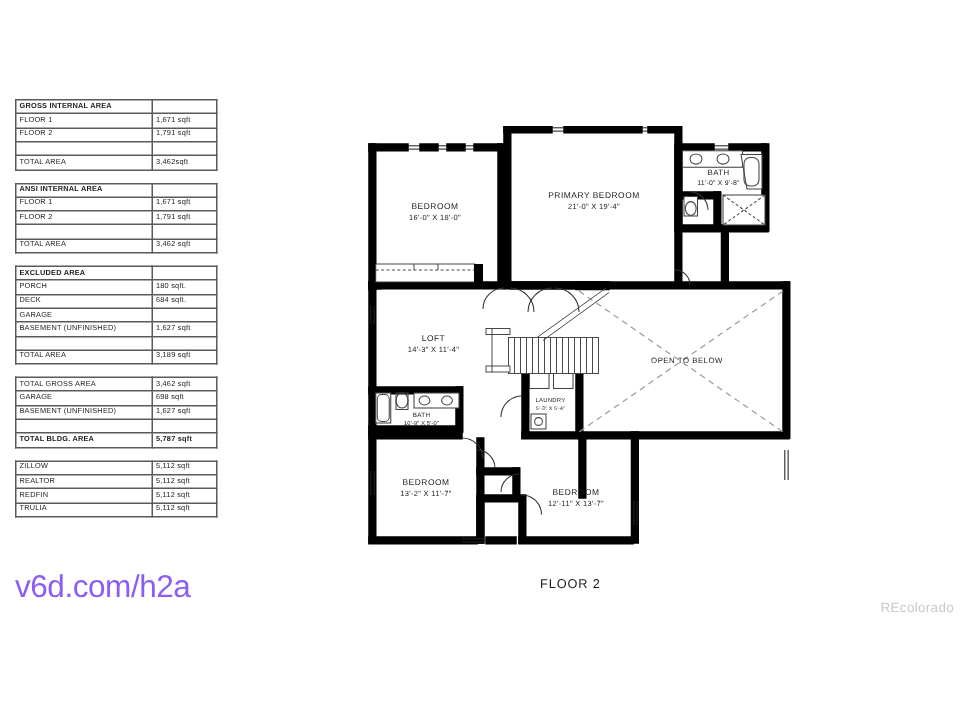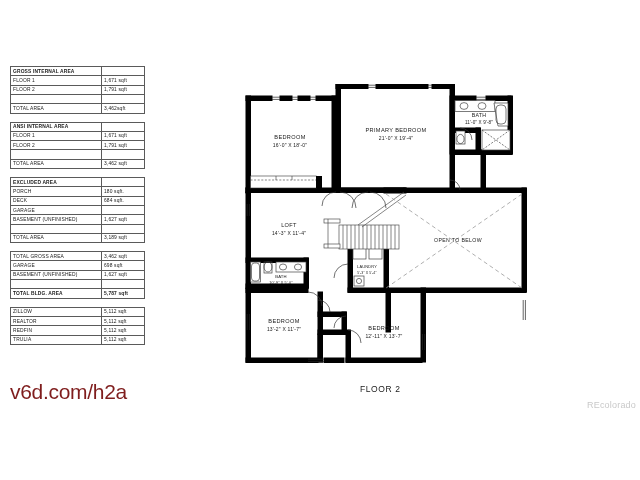--- a/index.html
+++ b/index.html
@@ -49,21 +49,21 @@
   td.blank { height: 4px; padding: 1px 2px; }
   td.bold { font-weight: bold; }
 
   
   #site-url {
     position: absolute;
     left: 10px;
     top: 380px;
     font-size: 21px;
     font-weight: 400;
-    color: #7f1d1d;
+    color: #8b5cf6;
     letter-spacing: -0.3px;
     font-family: "Liberation Sans", sans-serif;
   }
 
   
   #floorplan-wrap {
     position: absolute;
     left: 236px;
     top: 84px;
     width: 300px;

